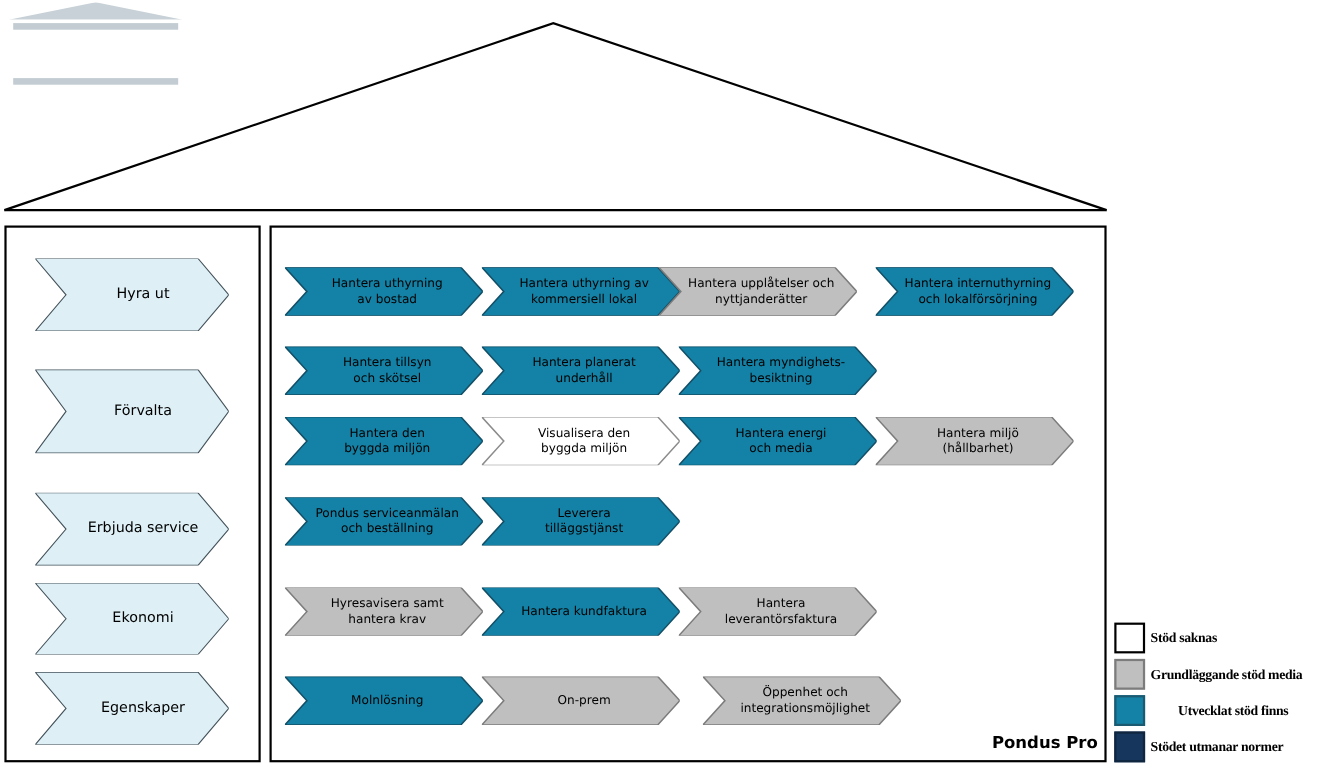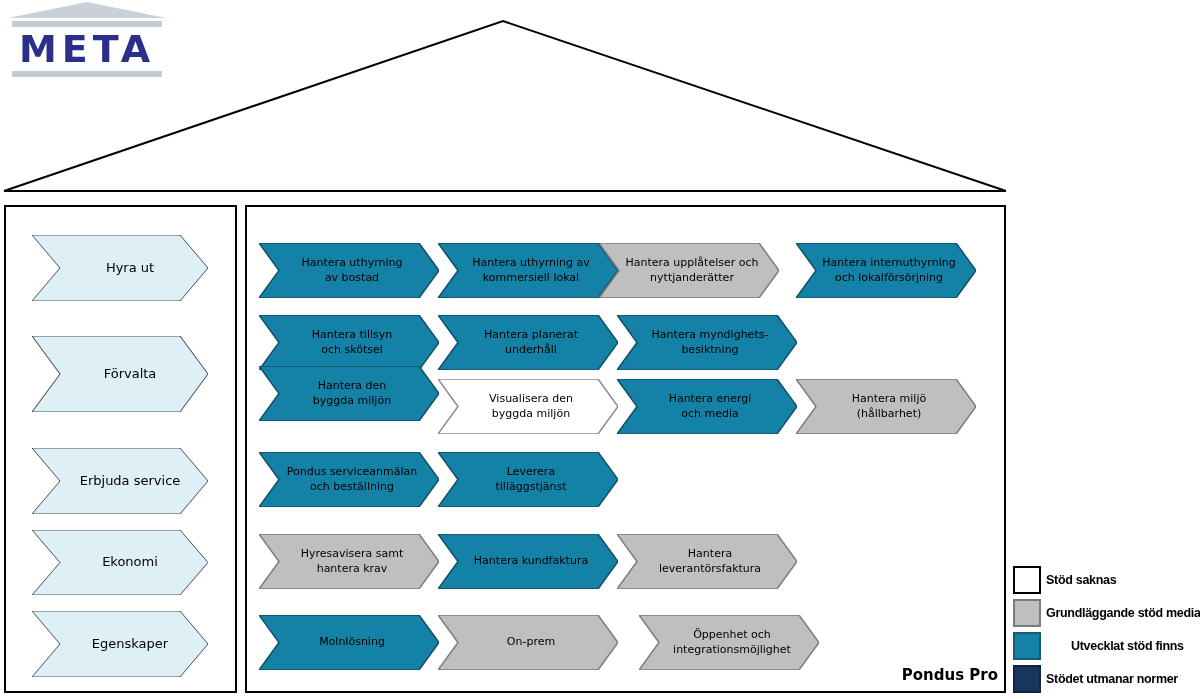--- a/index.html
+++ b/index.html
@@ -17,53 +17,52 @@
   .logo-text{position:absolute;left:0;top:25px;width:158px;text-align:center;
     font-size:38px;font-weight:700;letter-spacing:5px;color:#2A2F8A;line-height:44px;}
 
   
   svg.roof{left:0;top:0;width:1200px;height:699px;pointer-events:none;}
   .panel{border:2px solid #000;background:#fff;box-sizing:border-box;}
   .sidebar-panel{left:4px;top:205px;width:233px;height:488px;}
   .main-panel{left:245px;top:205px;width:761px;height:488px;}
 
   
-  .chev{width:180px;height:55px;}
+  .chev{width:180px;height:44px;}
   .chev svg,.side-chev svg{position:absolute;left:0;top:0;width:100%;height:100%;}
   .chev .lbl,.side-chev .lbl{position:absolute;inset:0;display:flex;
     align-items:center;justify-content:center;text-align:center;
     white-space:pre-line;line-height:1.3;}
   .chev .lbl{font-size:11px;padding:0 10px 0 16px;}
   .side-chev{width:176px;height:66px;left:32px;}
   .side-chev .lbl{font-size:13px;padding-left:20px;}
   .side-chev polygon{fill:#DEEFF5;stroke:#44525B;stroke-width:1;}
   .chev[data-status="developed"] polygon{fill:#1482A6;stroke:#134F66;stroke-width:1.5;}
   .chev[data-status="basic"] polygon{fill:#BFBFBF;stroke:#7C7C7C;stroke-width:1.5;}
   .chev[data-status="missing"] polygon{fill:#FFFFFF;stroke:#8C8C8C;stroke-width:1.5;}
 
   
   .swatch{left:1013px;width:28px;height:28px;box-sizing:border-box;border:2px solid #333;}
   .swatch[data-status="missing"]{background:#FFFFFF;border-color:#000;}
   .swatch[data-status="basic"]{background:#BFBFBF;border-color:#7C7C7C;}
   .swatch[data-status="developed"]{background:#1482A6;border-color:#1B5A70;}
   .swatch[data-status="challenging"]{background:#17365D;border-color:#10263F;}
   .legend-label{left:1046px;width:154px;height:28px;display:flex;align-items:center;
-    font-family:Liberation Sans, sans-serif;font-size:12.5px;font-weight:700;
+    font-family:Liberation Serif, serif;font-size:12.5px;font-weight:700;
     letter-spacing:-0.3px;white-space:nowrap;}
 
   .product{left:820px;top:666px;width:178px;text-align:right;
     font-size:15px;font-weight:700;}
 </style>
 </head>
 <body>
 
 <div class="abs logo">
   <div class="logo-roof"></div>
   <div class="logo-bar top"></div>
-  <div class="logo-text">META</div>
   <div class="logo-bar bottom"></div>
 </div>
 
 <svg class="abs roof" viewBox="0 0 1200 699">
   <polyline points="4,191 503,21 1006,191" fill="none" stroke="#000" stroke-width="2"></polyline>
   <line x1="4" y1="191" x2="1006" y2="191" stroke="#000" stroke-width="2"></line>
 </svg>
 
 <div class="abs panel sidebar-panel"></div>
 <div class="abs panel main-panel"></div>
@@ -143,21 +142,21 @@
 underhåll</span>
 </div>
 <div class="abs chev" style="left:617px;top:315px;" data-status="developed">
   <svg viewBox="0 0 180 55" preserveAspectRatio="none">
       <polygon points="0,0 160,0 180,27.5 160,55 0,55 20,27.5"></polygon>
     </svg>
   <span class="lbl">Hantera myndighets-
 besiktning</span>
 </div>
 
-<div class="abs chev" style="left:259px;top:366px;" data-status="developed">
+<div class="abs chev" style="left:259px;top:379px;" data-status="developed">
   <svg viewBox="0 0 180 55" preserveAspectRatio="none">
       <polygon points="0,0 160,0 180,27.5 160,55 0,55 20,27.5"></polygon>
     </svg>
   <span class="lbl">Hantera den
 byggda miljön</span>
 </div>
 <div class="abs chev" style="left:438px;top:379px;" data-status="missing">
   <svg viewBox="0 0 180 55" preserveAspectRatio="none">
       <polygon points="0,0 160,0 180,27.5 160,55 0,55 20,27.5"></polygon>
     </svg>

